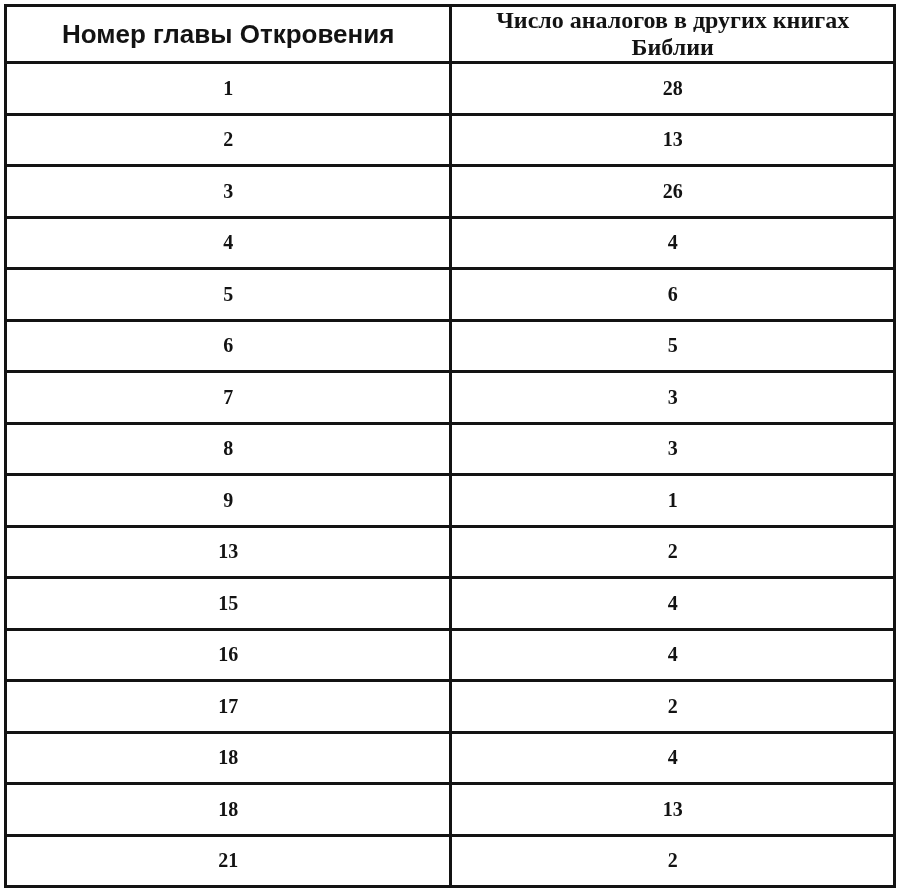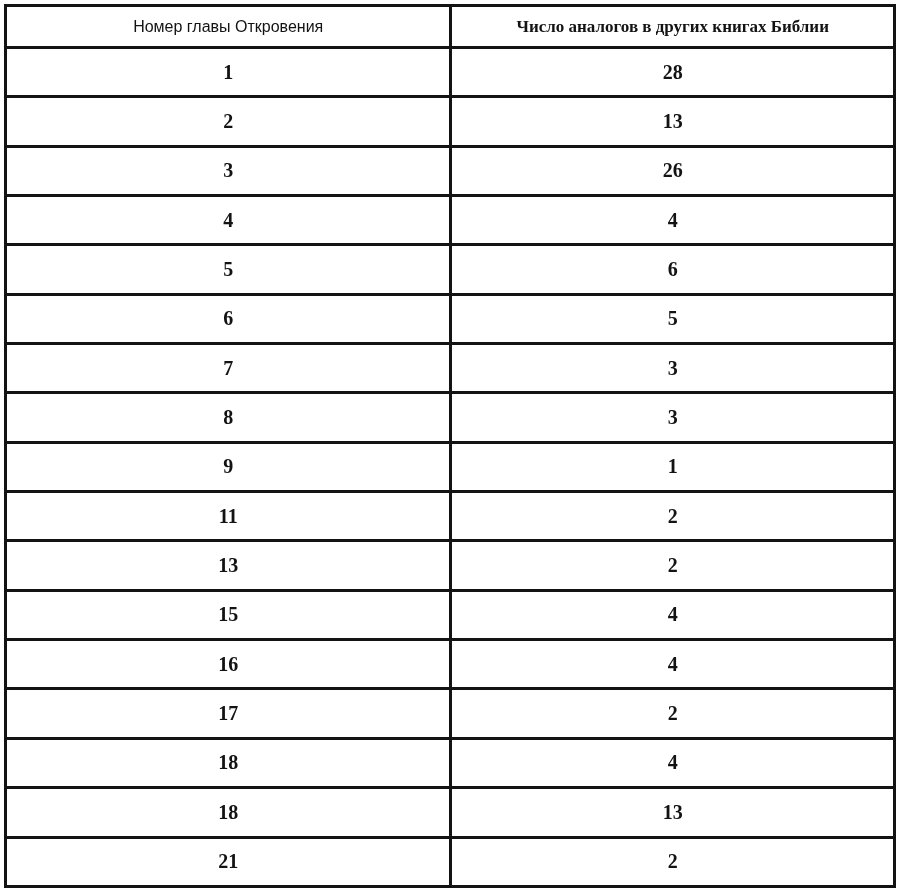--- a/index.html
+++ b/index.html
@@ -30,28 +30,28 @@
     vertical-align: middle;
     padding: 0;
     color: #131313;
   }
   tr.header-row {
     height: 42px;
   }
   th.chapter-header {
     width: 50.1%;
     font-family: "Liberation Sans", sans-serif;
-    font-weight: normal;
-    font-size: 16px;
+    font-weight: bold;
+    font-size: 26px;
   }
   th.analogs-header {
     width: 49.9%;
     font-family: "Liberation Serif", serif;
     font-weight: bold;
-    font-size: 17px;
+    font-size: 24px;
   }
   td.chapter-cell,
   td.analog-count-cell {
     font-family: "Liberation Serif", serif;
     font-weight: bold;
     font-size: 20px;
   }
 </style>
 </head>
 <body>
@@ -95,24 +95,20 @@
         </tr>
         <tr>
           <td class="chapter-cell">8</td>
           <td class="analog-count-cell">3</td>
         </tr>
         <tr>
           <td class="chapter-cell">9</td>
           <td class="analog-count-cell">1</td>
         </tr>
         <tr>
-          <td class="chapter-cell">11</td>
-          <td class="analog-count-cell">2</td>
-        </tr>
-        <tr>
           <td class="chapter-cell">13</td>
           <td class="analog-count-cell">2</td>
         </tr>
         <tr>
           <td class="chapter-cell">15</td>
           <td class="analog-count-cell">4</td>
         </tr>
         <tr>
           <td class="chapter-cell">16</td>
           <td class="analog-count-cell">4</td>

